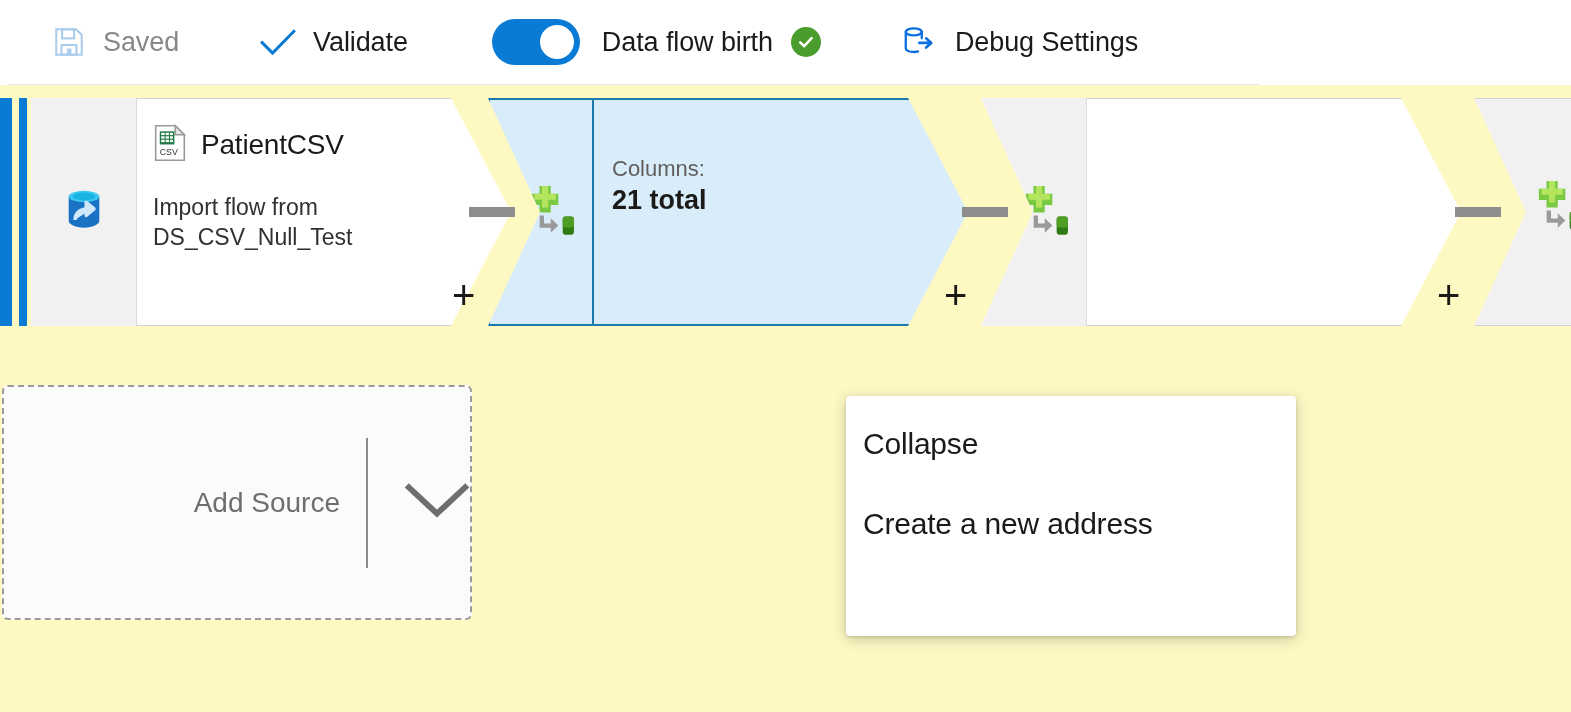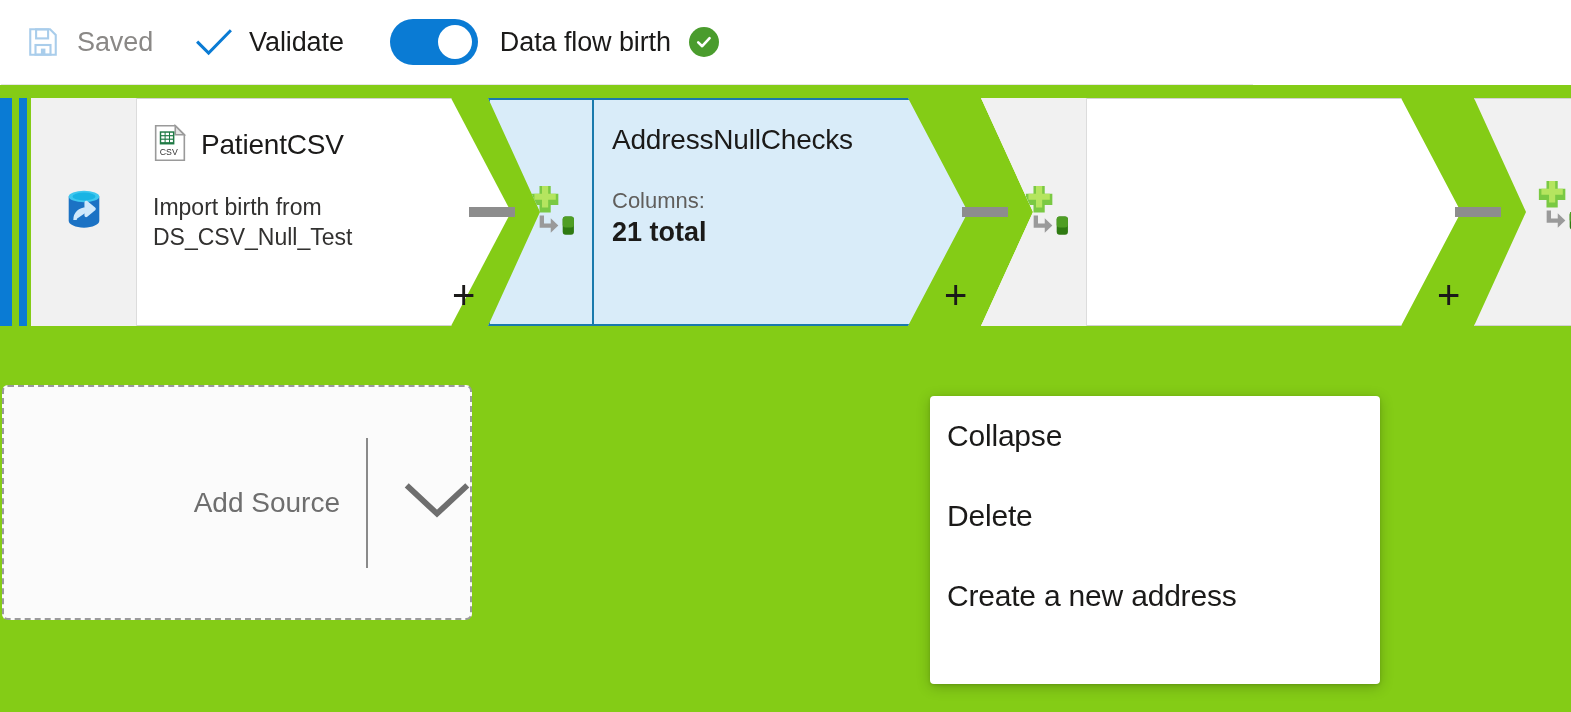--- a/index.html
+++ b/index.html
@@ -6,24 +6,25 @@
   body{
     width:1571px;height:712px;overflow:hidden;
     background:#ffffff;
     font-family:"Liberation Sans", sans-serif;
     -webkit-font-smoothing:antialiased;
   }
   .app{position:relative;width:1571px;height:712px;}
 
   
   .toolbar{
-    position:absolute;left:1px;top:0;width:1252px;height:85px;
+    position:absolute;left:8px;top:0;width:1252px;height:85px;
     background:#ffffff;display:flex;align-items:center;
     border-bottom:1px solid #e6e6e6;
     box-sizing:border-box;
+    gap:19px;
   }
   .tb-item{display:flex;align-items:center;height:60px;padding:0 10px;cursor:pointer;}
   .tb-item.disabled{cursor:default;}
   .tb-label{font-size:27px;color:#1b1a19;white-space:nowrap;letter-spacing:-0.1px;}
   .tb-label.muted{color:#8a8886;}
   .tb-icon{display:flex;align-items:center;justify-content:center;margin-right:16px;}
 
   .gap-a{width:14px;}
   .gap-b{width:22px;}
   .gap-c{width:26px;}
@@ -39,21 +40,21 @@
     background:#ffffff;
   }
   .ok-badge{
     width:30px;height:30px;border-radius:50%;background:#4a9c2d;
     display:flex;align-items:center;justify-content:center;margin-left:18px;flex:none;
   }
 
   
   .canvas{
     position:absolute;left:0;top:85px;width:1571px;height:627px;
-    background:#84cc16;overflow:hidden;
+    background:#fef9c3;overflow:hidden;
   }
 
   
   .edge-bar{position:absolute;top:13px;width:12px;height:228px;background:#0a7bd4;}
   .edge-bar.b1{left:0;}
   .edge-bar.b2{left:19px;width:8px;}
 
   
   .node{position:absolute;top:13px;height:228px;}
   .node .shape{
@@ -95,24 +96,24 @@
     background:#fbfbfb;
     display:flex;align-items:center;justify-content:flex-end;cursor:pointer;
     box-sizing:border-box;
   }
   .add-source-label{font-size:28px;color:#6e6e6e;padding-right:26px;}
   .as-divider{width:2px;height:130px;background:#8a8a8a;}
   .as-chev{margin-left:36px;}
 
   
   .ctx{
-    position:absolute;left:930px;top:311px;width:450px;height:288px;
+    position:absolute;left:846px;top:311px;width:450px;height:240px;
     background:#ffffff;border-radius:4px;
     box-shadow:0 3px 14px rgba(0,0,0,0.22), 0 1px 3px rgba(0,0,0,0.13);
-    padding-top:0;box-sizing:border-box;z-index:50;
+    padding-top:8px;box-sizing:border-box;z-index:50;
   }
   .ctx-item{
     height:80px;display:flex;align-items:center;padding-left:17px;
     font-size:30px;color:#1b1a19;cursor:pointer;letter-spacing:-0.2px;
   }
 </style>
 </head>
 <body>
 
 <div class="app">
@@ -153,20 +154,31 @@
       <span class="tb-label" style="margin-left:22px">Data flow birth</span>
       <span class="ok-badge">
         <svg width="20" height="20" viewBox="0 0 20 20" fill="none">
           <path d="M4.2 10.4L8.2 14.2 15.6 6.2" stroke="#ffffff" stroke-width="2.6" stroke-linecap="round" stroke-linejoin="round"></path>
         </svg>
       </span>
     </div>
 
     <div class="gap-d"></div>
 
+    <div class="tb-item">
+      <span class="tb-icon">
+        <svg width="40" height="40" viewBox="0 0 26 26" fill="none">
+          <ellipse cx="9.6" cy="6.4" rx="5.2" ry="2.3" stroke="#0a6fe0" stroke-width="1.5"></ellipse>
+          <path d="M4.4 6.4v10.8c0 1.27 2.33 2.3 5.2 2.3 1.0 0 1.95-.13 2.74-.35" stroke="#0a6fe0" stroke-width="1.5" stroke-linecap="round"></path>
+          <path d="M14.8 6.4v4.2" stroke="#0a6fe0" stroke-width="1.5" stroke-linecap="round"></path>
+          <path d="M13.2 13.6h7.6M17.6 10.6l3.4 3-3.4 3" stroke="#0a6fe0" stroke-width="1.7" stroke-linecap="round" stroke-linejoin="round"></path>
+        </svg>
+      </span>
+      <span class="tb-label">Debug Settings</span>
+    </div>
 
   </div>
 
   <div class="canvas">
 
     <div class="edge-bar b1"></div>
     <div class="edge-bar b2"></div>
 
     <div class="node" style="left:31px;width:480px;">
       <div class="shape clip-head"></div>
@@ -196,21 +208,21 @@
                   <rect x="11" y="8.4" width="2" height="1.6"></rect>
                 <rect x="5" y="10.8" width="2.3" height="1.6"></rect>
                   <rect x="8" y="10.8" width="2.3" height="1.6"></rect>
                   <rect x="11" y="10.8" width="2" height="1.6"></rect>
               </g>
               <text x="4" y="21.5" font-family="Liberation Sans, sans-serif" font-size="6" fill="#333333">CSV</text>
             </svg>
           </span>
           <span class="node-title">PatientCSV</span>
         </div>
-        <div class="node-desc">Import birth from DS_CSV_Null_Test</div>
+        <div class="node-desc">Import flow from DS_CSV_Null_Test</div>
       </div>
     </div>
 
     <span class="plus" style="left:452px;top:190px;">+</span>
     <div class="conn" style="left:469px;width:46px;"></div>
 
     <div class="node sel" style="left:488px;width:480px;">
       <div class="shape clip-mid"></div>
       <div class="gutter" style="left:0;width:106px;background:transparent;border-right:2px solid #1a7aad;clip-path:polygon(0 0,100% 0,100% 100%,0 100%,52px 50%);">
         <span class="gutter-icon" style="margin-left:10px">
@@ -218,23 +230,20 @@
             <path d="M10.2 2.8h6.2v4.2h4.2v6.2h-4.2v4.2h-6.2v-4.2H6v-6.2h4.2z" fill="#7ac943"></path>
             <path d="M11.6 2.8h3.4v4.2h4.2v3.4h-4.2v4.2h-3.4v-4.2H7.4V7h4.2z" fill="#b5e55f"></path>
             <path d="M11.5 19v5.6h6.2" stroke="#9a9a9a" stroke-width="2.4" fill="none"></path>
             <path d="M16.4 20.6l4.2 4-4.2 4z" fill="#9a9a9a"></path>
             <rect x="23" y="19.6" width="6.2" height="10" rx="1.6" fill="#2f7a12"></rect>
             <rect x="23" y="19.6" width="6.2" height="6" rx="1.6" fill="#4f9e24"></rect>
           </svg>
         </span>
       </div>
       <div class="body" style="left:108px">
-        <div class="node-title-row">
-          <span class="node-title">AddressNullChecks</span>
-        </div>
         <div class="node-sub-label">Columns:</div>
         <div class="node-sub-value">21 total</div>
       </div>
     </div>
 
     <span class="plus" style="left:944px;top:190px;">+</span>
     <div class="conn" style="left:962px;width:46px;"></div>
 
     <div class="node" style="left:981px;width:480px;">
       <div class="shape clip-mid"></div>
@@ -274,18 +283,17 @@
       <span class="as-divider"></span>
       <span class="as-chev">
         <svg width="66" height="40" viewBox="0 0 34 20" fill="none">
           <path d="M2.5 3L17 16.5 31.5 3" stroke="#6e6e6e" stroke-width="3" stroke-linecap="square"></path>
         </svg>
       </span>
     </div>
 
     <div class="ctx">
       <div class="ctx-item">Collapse</div>
-      <div class="ctx-item">Delete</div>
       <div class="ctx-item">Create a new address</div>
     </div>
 
   </div>
 </div>
 
 </body></html>

